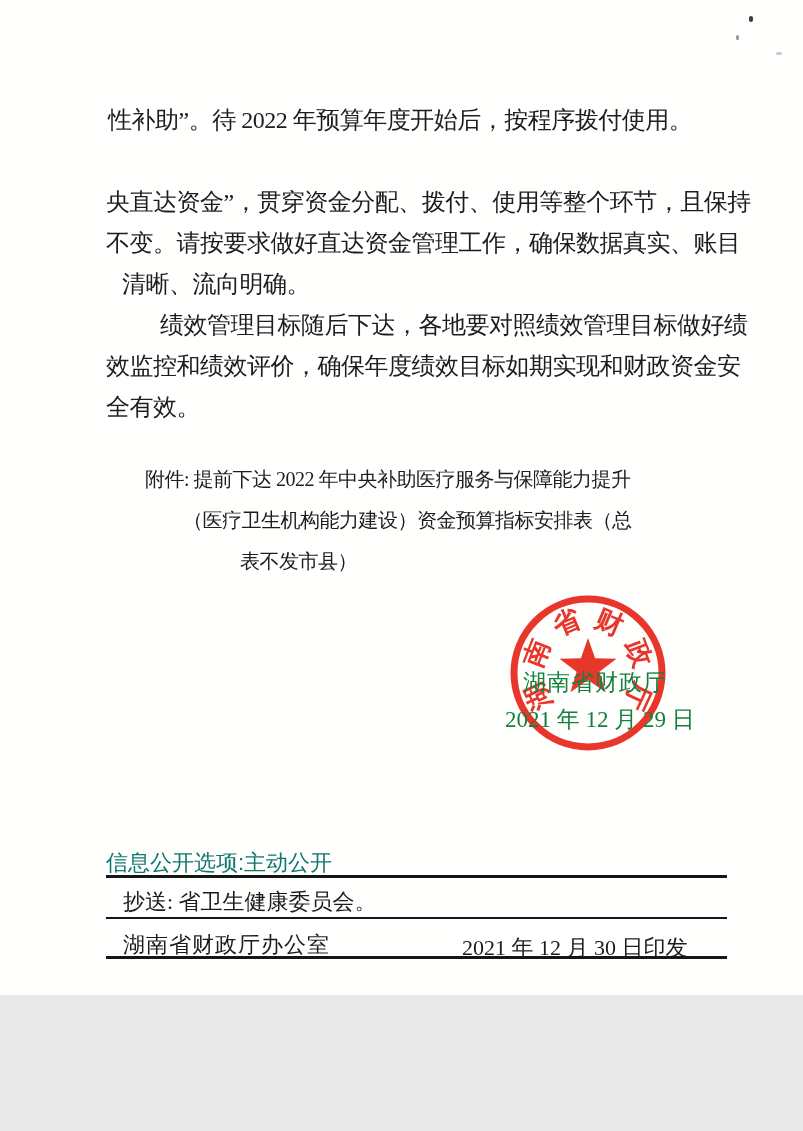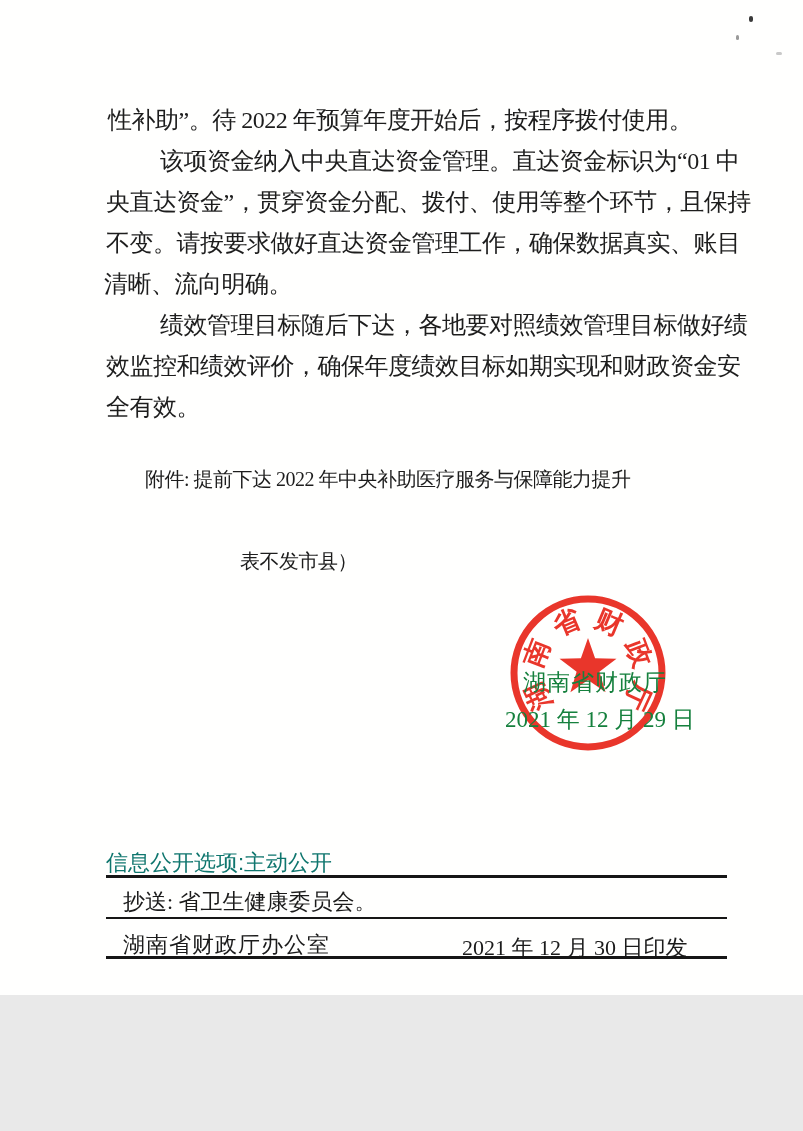--- a/index.html
+++ b/index.html
@@ -71,29 +71,29 @@
     font-size:27px;
   }
   .speck{position:absolute;border-radius:2px;}
 </style>
 </head>
 <body>
 
 <div class="page">
 
   <div class="bodyline" style="left:108px;top:104px;">性补助”。待 2022 年预算年度开始后，按程序拨付使用。</div>
-  <div class="bodyline" style="left:160px;top:145px;">该项资金纳入中央直达资金管理。直达资金标识为“01 中</div>
   <div class="bodyline" style="left:106px;top:186px;">央直达资金”，贯穿资金分配、拨付、使用等整个环节，且保持</div>
   <div class="bodyline" style="left:106px;top:227px;">不变。请按要求做好直达资金管理工作，确保数据真实、账目</div>
-  <div class="bodyline" style="left:104px;top:268px;text-align:center;">清晰、流向明确。</div>
+  <div class="bodyline" style="left:122px;top:268px;text-align:center;">清晰、流向明确。</div>
   <div class="bodyline" style="left:160px;top:309px;">绩效管理目标随后下达，各地要对照绩效管理目标做好绩</div>
   <div class="bodyline" style="left:106px;top:350px;">效监控和绩效评价，确保年度绩效目标如期实现和财政资金安</div>
   <div class="bodyline" style="left:106px;top:391px;">全有效。</div>
 
   <div class="attline" style="left:145px;top:466px;">附件: 提前下达 2022 年中央补助医疗服务与保障能力提升</div>
+  <div class="attline" style="left:183px;top:507px;">（医疗卫生机构能力建设）资金预算指标安排表（总</div>
   <div class="attline" style="left:201px;top:548px;margin-left:39px;">表不发市县）</div>
 
   <svg class="seal-svg" width="176" height="176" viewBox="0 0 176 176">
     <circle cx="88" cy="88" r="74" fill="none" stroke="#e8251a" stroke-width="7"></circle>
     <polygon fill="#e8251a" points="88,53 95.1,73.3 116.5,73.7 99.4,86.7 105.6,107.3 88,95 70.4,107.3 76.6,86.7 59.5,73.7 80.9,73.3"></polygon>
     <g fill="#e8251a">
       <text class="seal-ring-char" text-anchor="middle" x="88" y="42" transform="rotate(-115,88,88)">湖</text>
       <text class="seal-ring-char" text-anchor="middle" x="88" y="42" transform="rotate(-69,88,88)">南</text>
       <text class="seal-ring-char" text-anchor="middle" x="88" y="42" transform="rotate(-23,88,88)">省</text>
       <text class="seal-ring-char" text-anchor="middle" x="88" y="42" transform="rotate(23,88,88)">财</text>

